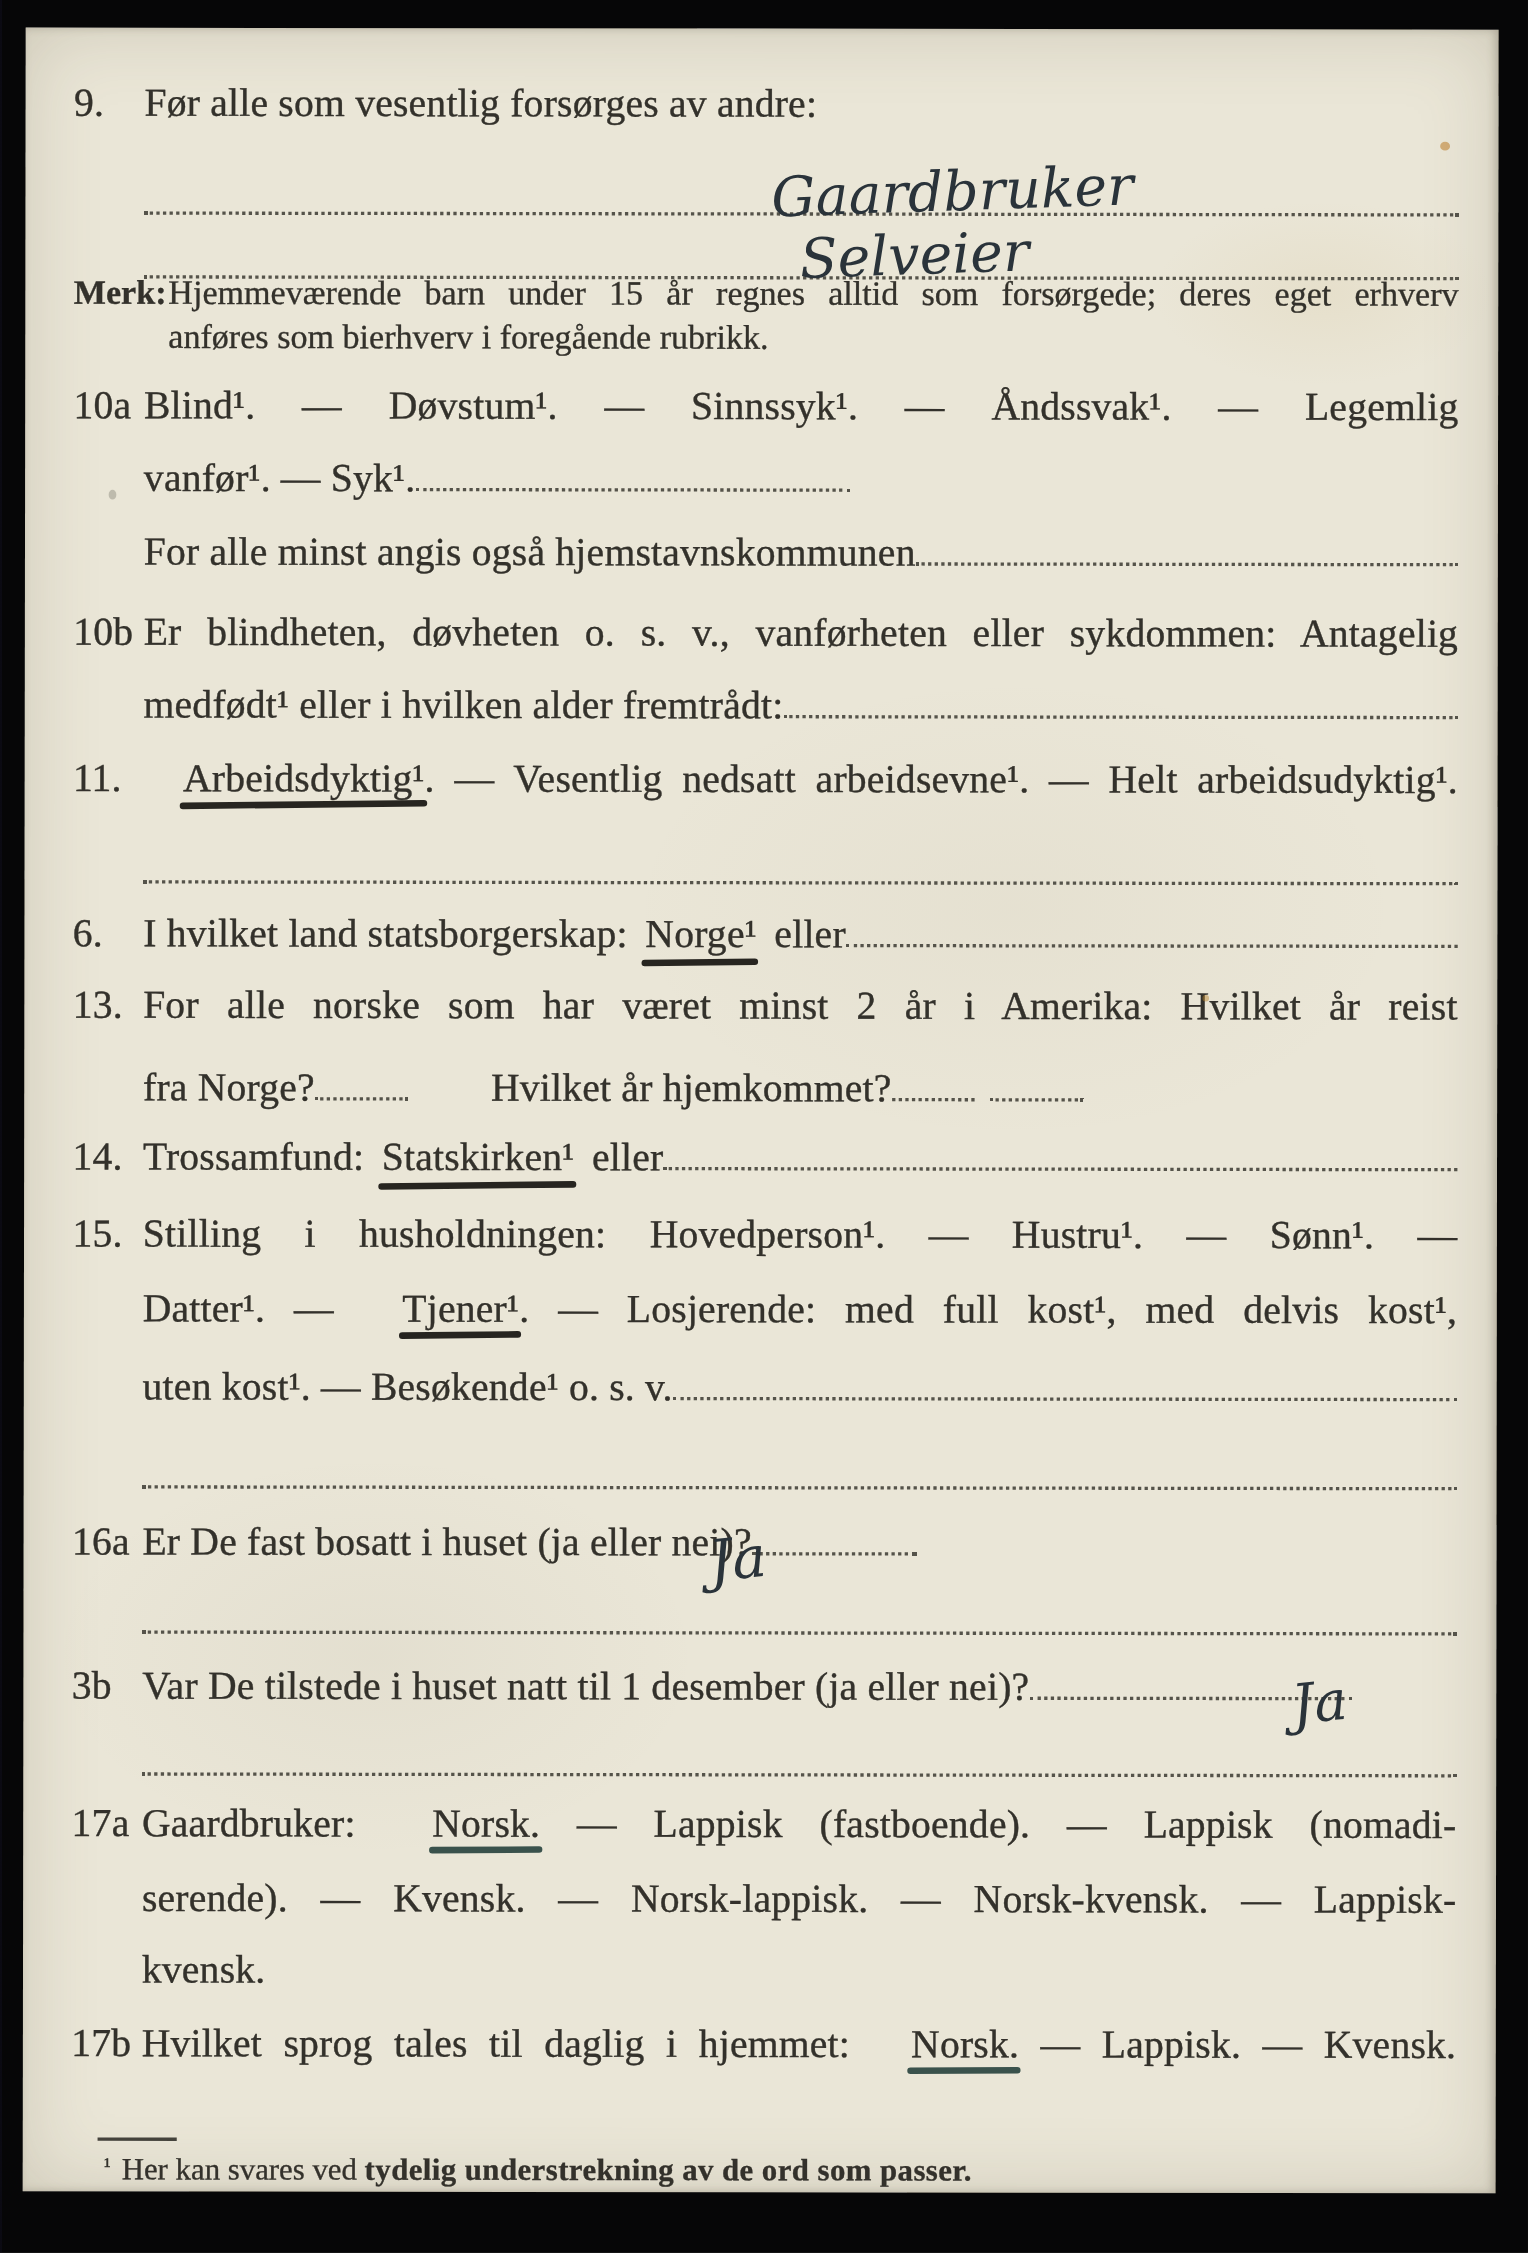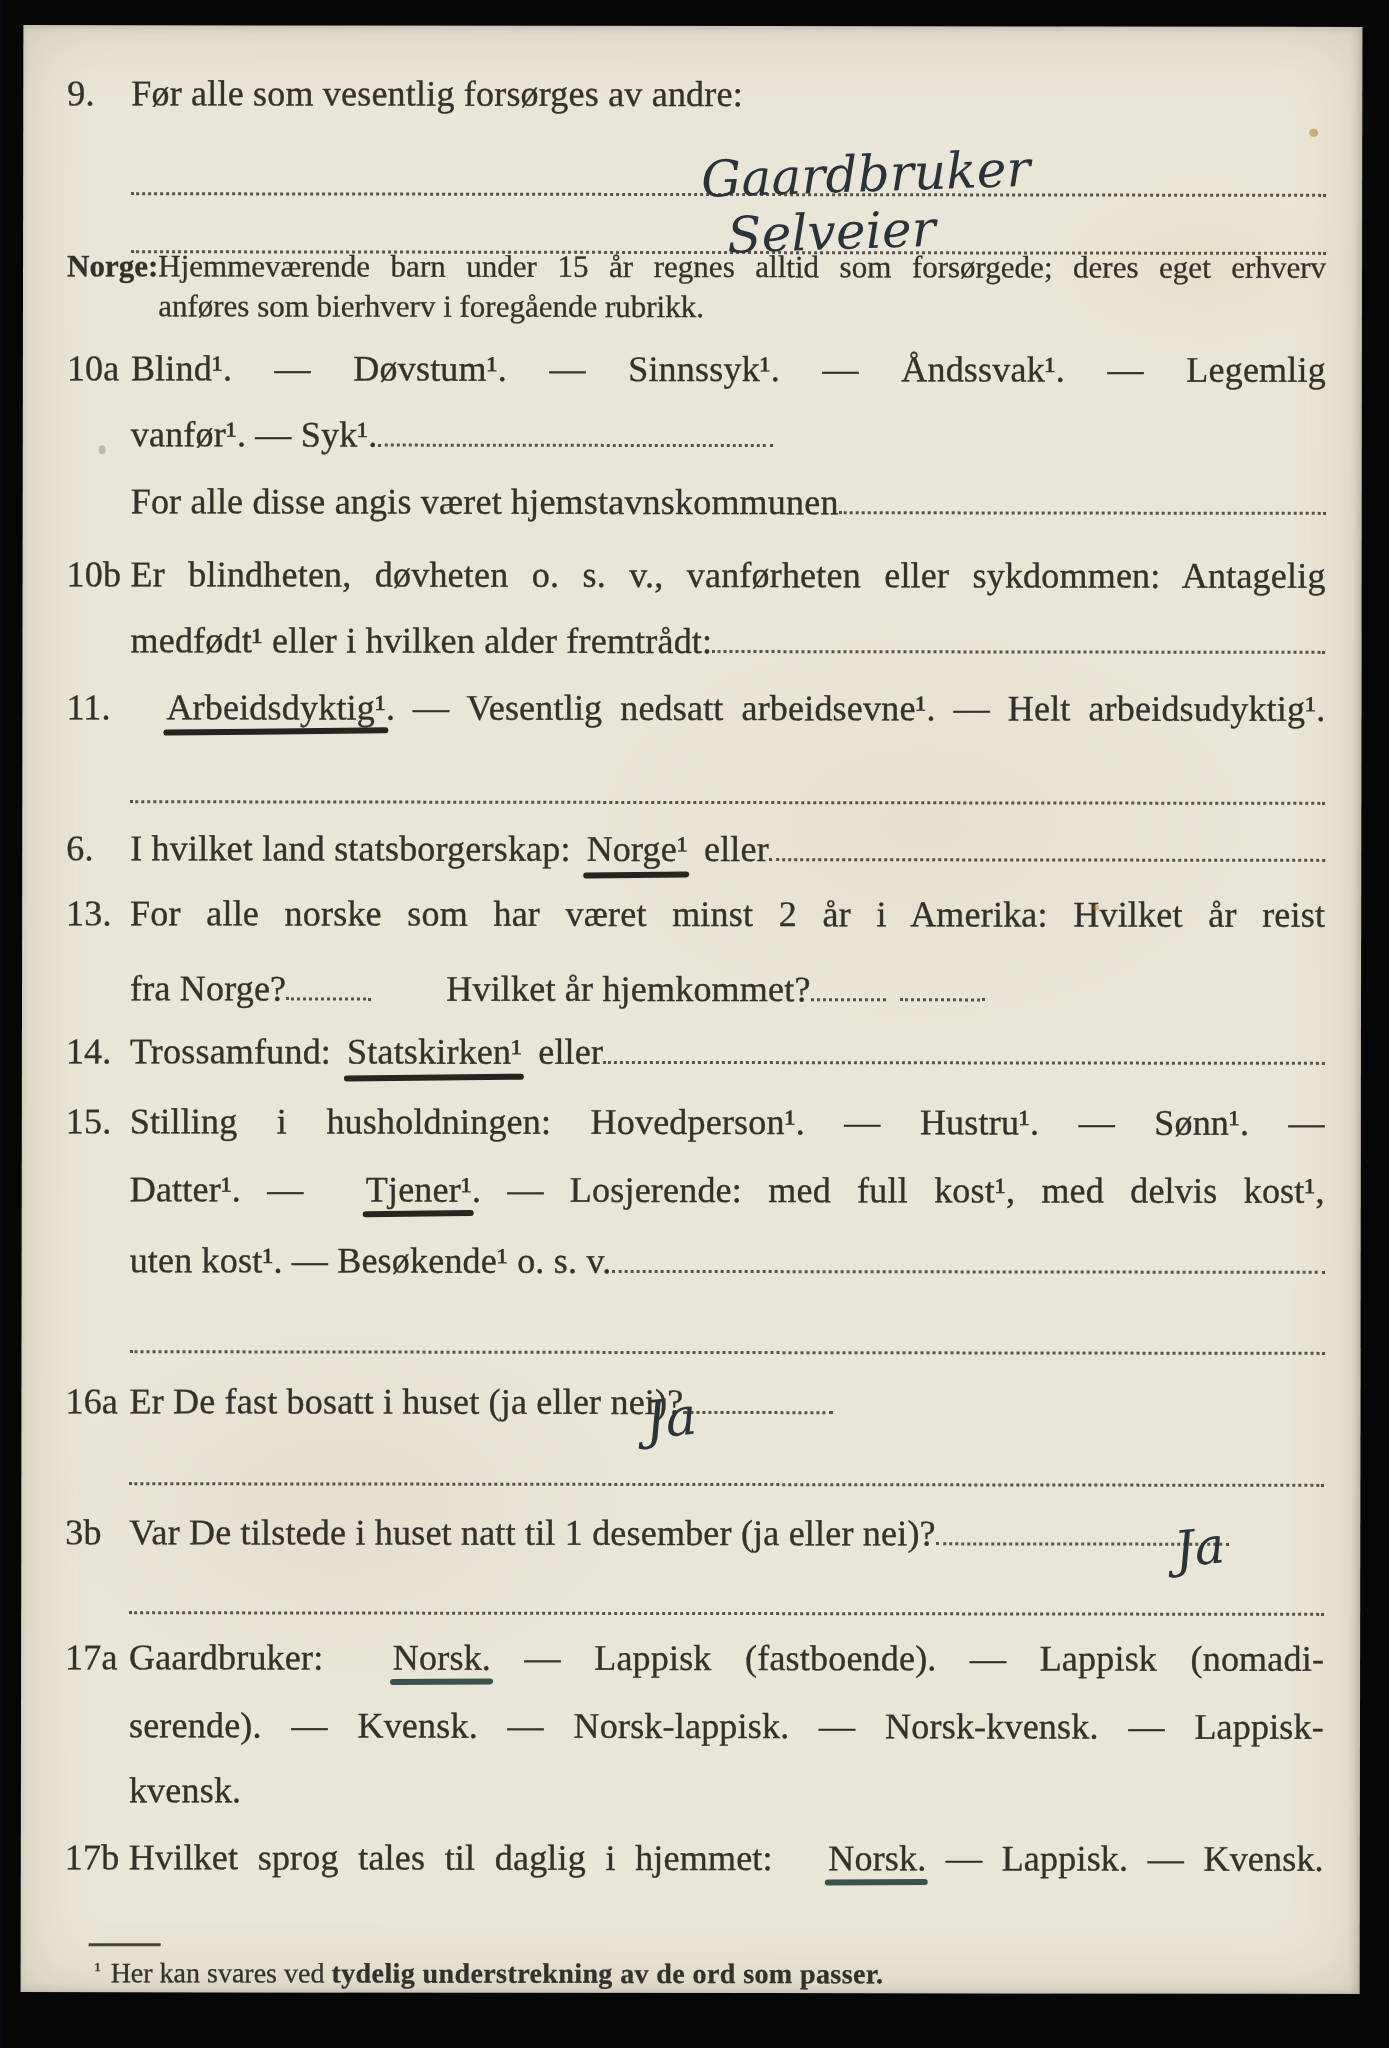--- a/index.html
+++ b/index.html
@@ -96,40 +96,40 @@
     <div class="leader"></div>
     <span class="hand" id="hw-occupation">Gaardbruker</span>
   </div>
   <div class="row" id="r3">
     <div class="num"></div>
     <div class="leader"></div>
     <span class="hand" id="hw-tenure">Selveier</span>
   </div>
 
   <div class="merk">
-    <div class="mlabel">Norge:</div>
+    <div class="mlabel">Merk:</div>
     <div class="mbody">
       <div class="ml1">Hjemmeværende barn under 15 år regnes alltid som forsørgede; deres eget erhverv</div>
       <div class="ml2">anføres som bierhverv i foregående rubrikk.</div>
     </div>
   </div>
 
   <div class="row" id="r5">
     <div class="num">10a</div>
     <div class="just">Blind¹. — Døvstum¹. — Sinnssyk¹. — Åndssvak¹. — Legemlig</div>
   </div>
   <div class="row" id="r6">
     <div class="num"></div>
     <div class="txt">vanfør¹. — Syk¹.</div>
     <div class="leader w395"></div>
     <div class="spacer"></div>
   </div>
   <div class="row" id="r7">
     <div class="num"></div>
-    <div class="txt">For alle disse angis været hjemstavnskommunen</div>
+    <div class="txt">For alle minst angis også hjemstavnskommunen</div>
     <div class="leader"></div>
   </div>
 
   <div class="row" id="r8">
     <div class="num">10b</div>
     <div class="just">Er blindheten, døvheten o. s. v., vanførheten eller sykdommen: Antagelig</div>
   </div>
   <div class="row" id="r9">
     <div class="num"></div>
     <div class="txt">medfødt¹ eller i hvilken alder fremtrådt:</div>

